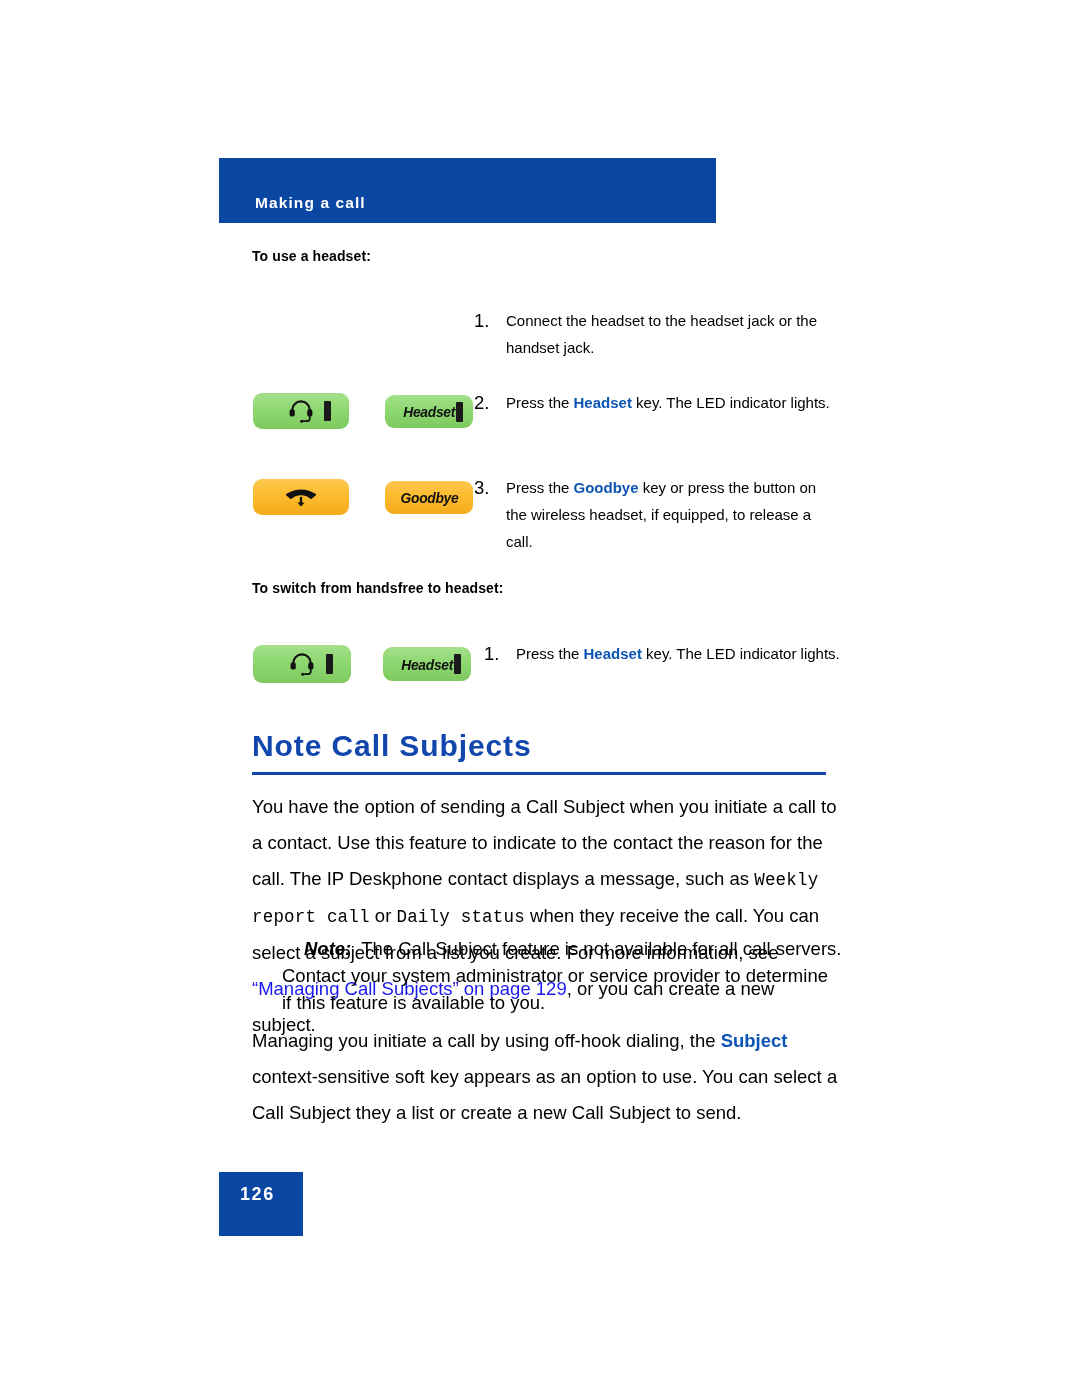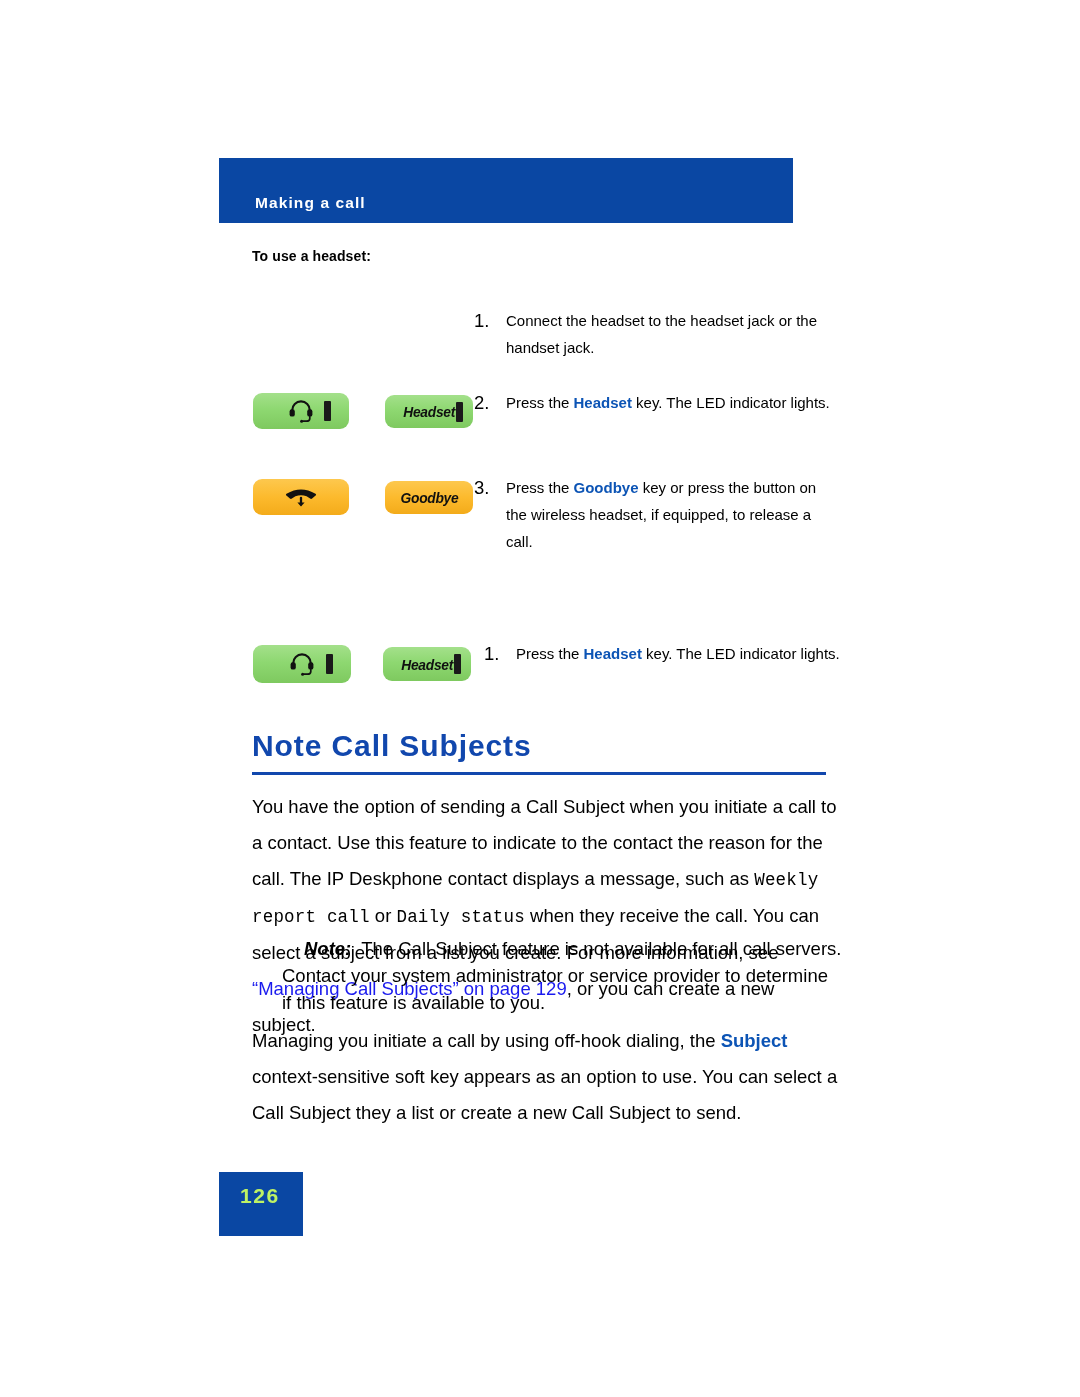--- a/index.html
+++ b/index.html
@@ -20,21 +20,21 @@
     position: absolute;
     inset: 0;
     background: #ffffff;
   }
 
   
   .header-bar {
     position: absolute;
     left: 219px;
     top: 158px;
-    width: 574px;
+    width: 497px;
     height: 65px;
     background: #0a47a3;
     box-sizing: border-box;
   }
   .header-bar-label {
     position: absolute;
     left: 36px;
     bottom: 11px;
     color: #ffffff;
     font-size: 15.5px;
@@ -192,22 +192,22 @@
     left: 219px;
     top: 1172px;
     width: 84px;
     height: 64px;
     background: #0a47a3;
   }
   .folio-num {
     position: absolute;
     left: 21px;
     top: 12px;
-    color: #bef264;
-    font-size: 21px;
+    color: #ffffff;
+    font-size: 18px;
     font-weight: bold;
     letter-spacing: 1.6px;
   }
 </style>
 </head>
 <body>
 
 <div class="page">
 
   <div class="header-bar">
@@ -258,20 +258,21 @@
 
   <div id="key-goodbye-text" class="key orange">
     <span class="keylabel">Goodbye</span>
   </div>
 
   <div id="step-3" class="step">
     <span class="step-num">3.</span>
     <span class="step-text"><span>Press the </span><span class="kw">Goodbye</span><span> key or press the button on the wireless headset, if equipped, to release a call.</span></span>
   </div>
 
+  <div id="heading-switch-handsfree" class="sub-heading">To switch from handsfree to headset:</div>
 
   <div id="key-headset-icon-2" class="key green">
     <span>
       <svg width="26" height="24" viewBox="0 0 26 24" aria-hidden="true">
         <path d="M4.2 11.2 A8.8 8.8 0 0 1 21.8 11.2" fill="none" stroke="#111" stroke-width="2.1" stroke-linecap="round"></path>
         <rect x="1.6" y="10.2" width="5.2" height="7.4" rx="2.2" fill="#111"></rect>
         <rect x="19.2" y="10.2" width="5.2" height="7.4" rx="2.2" fill="#111"></rect>
         <path d="M21.8 17.6 L21.8 19.4 Q21.8 22.2 18.2 22.2 L14.8 22.2" fill="none" stroke="#111" stroke-width="1.7" stroke-linecap="round"></path>
         <circle cx="13.6" cy="22.2" r="1.5" fill="#111"></circle>
       </svg>

